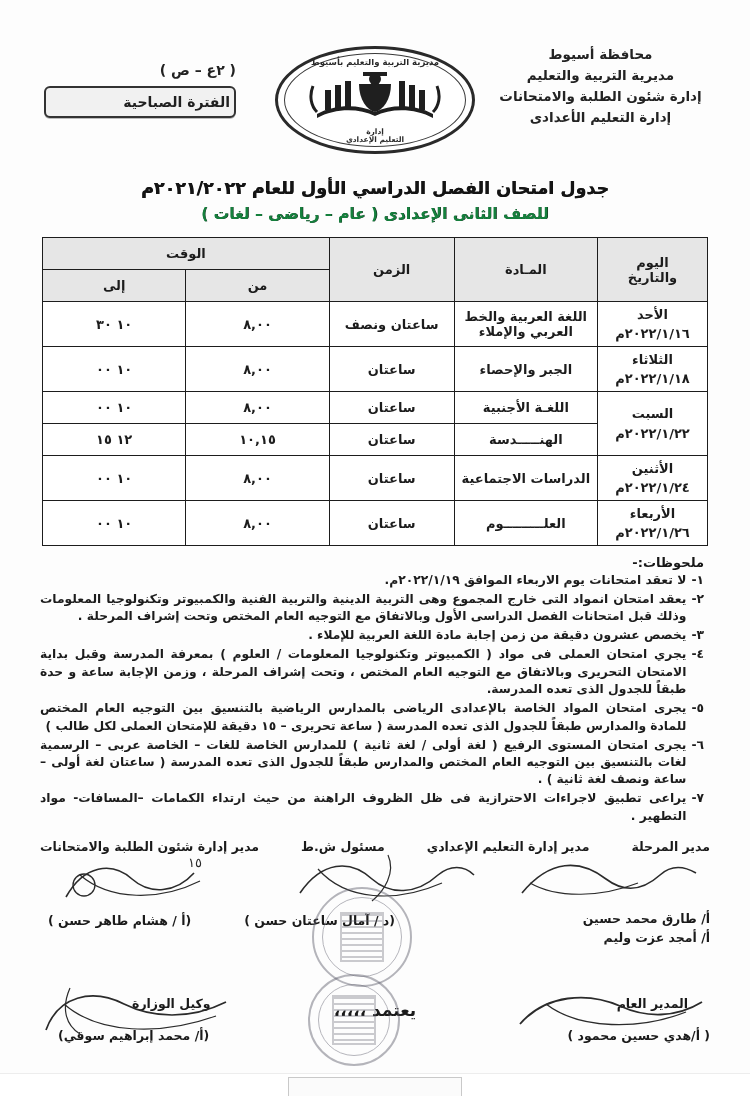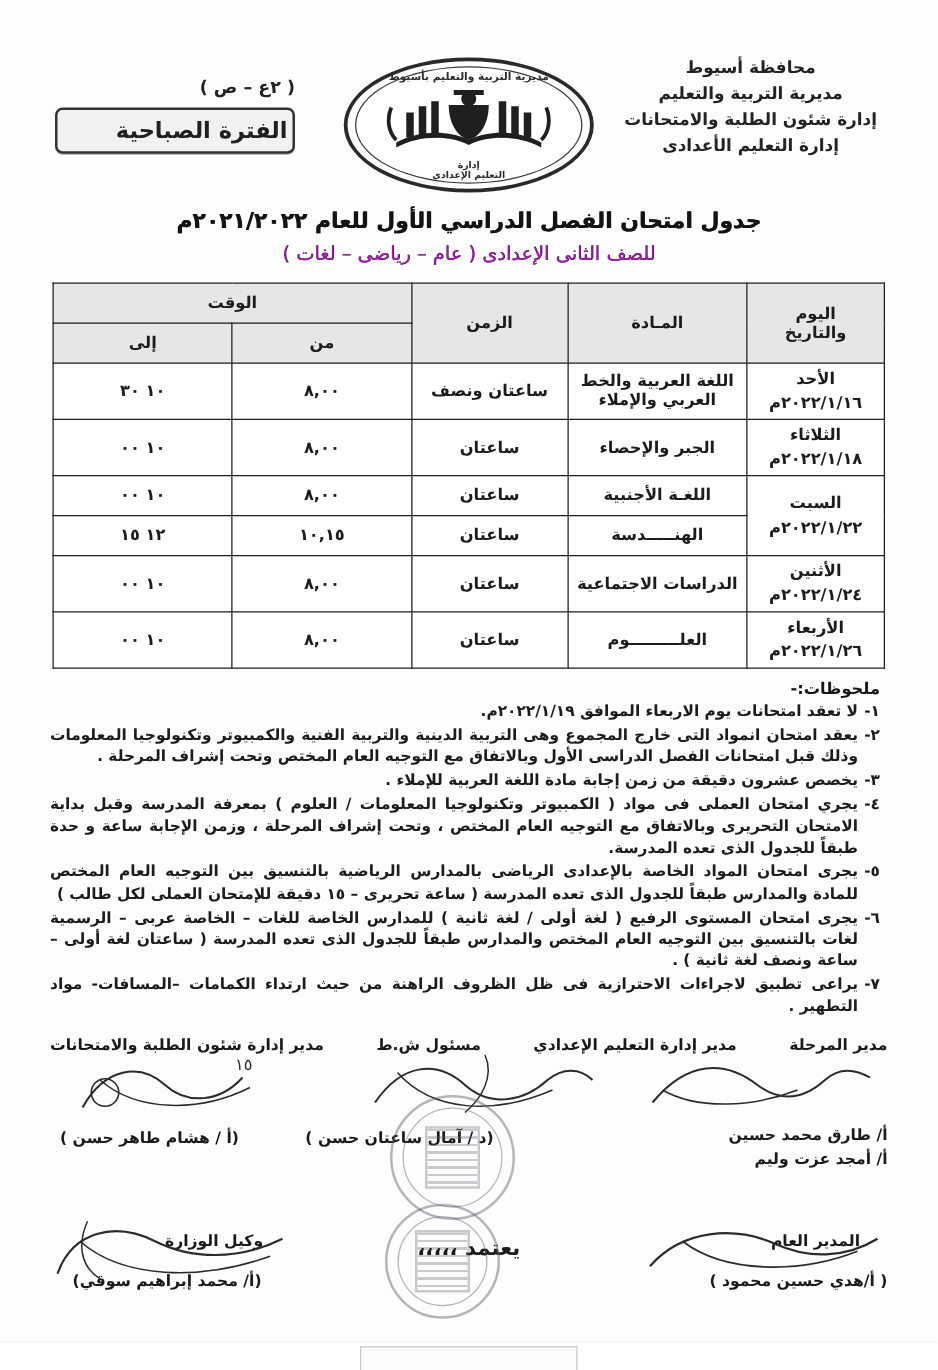--- a/index.html
+++ b/index.html
@@ -105,42 +105,42 @@
     font-weight: bold;
     color: #222;
     margin-bottom: 8px;
     letter-spacing: 0.5px;
   }
   .period-box {
     border: 2px solid #333;
     border-radius: 6px;
     background: #f1f1f1;
     padding: 6px 4px;
-    font-size: 18px;
+    font-size: 14px;
     font-weight: bold;
     color: #1f1f1f;
     box-shadow: 0 1px 0 #bcbcbc;
   }
 
   
   .titles {
     text-align: center;
-    margin-top: 7px;
+    margin-top: 18px;
   }
   .title-main {
     font-size: 17.5px;
     font-weight: bold;
     color: #141414;
     letter-spacing: 0.2px;
     text-shadow: 0.4px 0 0 #141414;
   }
   .title-sub {
     font-size: 15.5px;
-    font-weight: normal;
-    color: #a21caf;
+    font-weight: bold;
+    color: #15803d;
     margin-top: 7px;
     text-shadow: 0.4px 0 0 #141414;
   }
 
   
   .table-wrap {
     margin: 14px 42px 0 42px;
   }
   table.sched {
     width: 100%;

